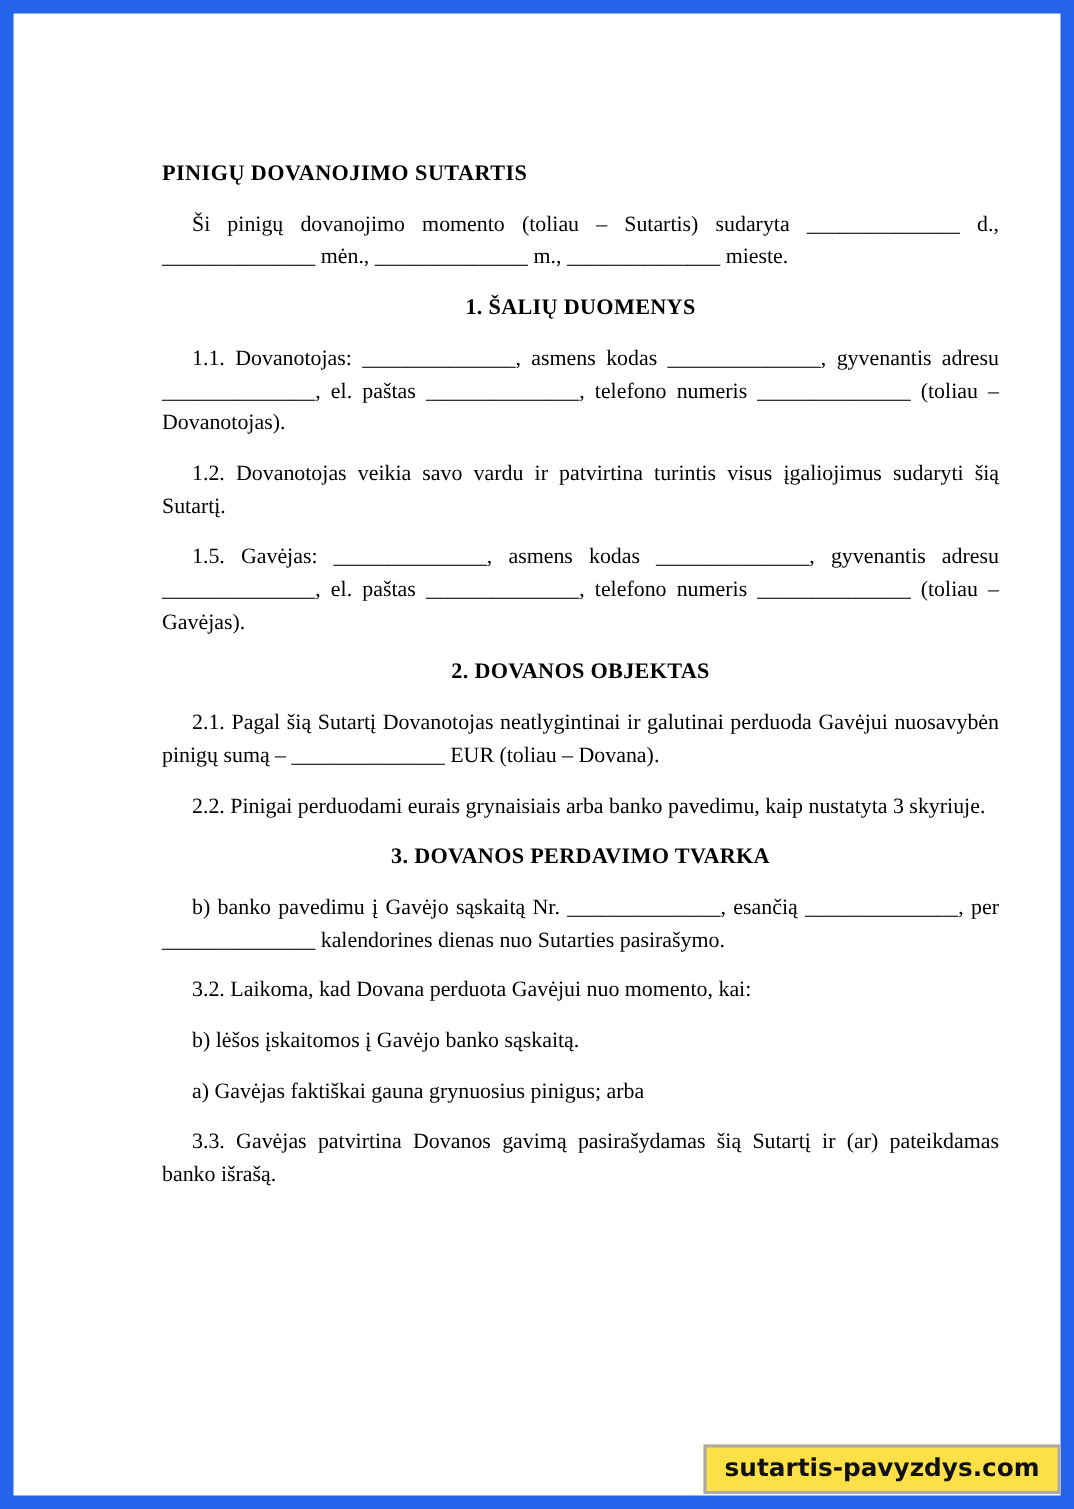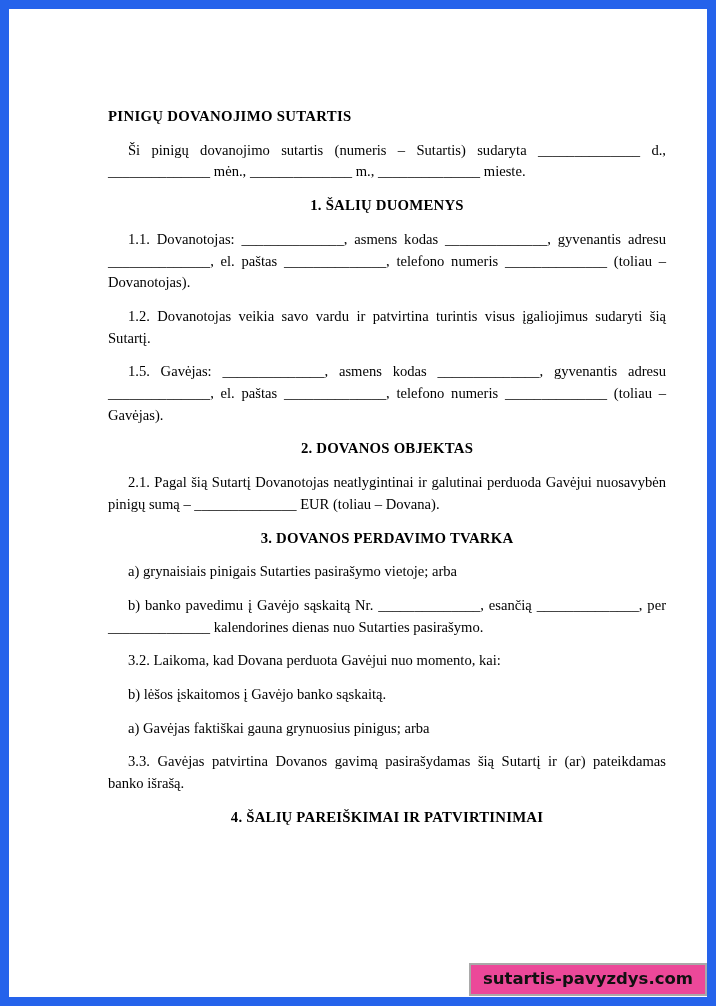--- a/index.html
+++ b/index.html
@@ -40,48 +40,47 @@
     letter-spacing: 0.2px;
   }
   .content p {
     margin: 12px 0;
     text-indent: 20px;
   }
   .badge {
     position: absolute;
     right: 0px;
     bottom: 1px;
-    background: #ec4899;
+    background: #fde047;
     border: 2px solid #a9a9a9;
     padding: 4px 12px 5px 12px;
     font-family: "DejaVu Sans", "Liberation Sans", sans-serif;
     font-weight: bold;
     font-size: 16.5px;
     color: #111111;
     line-height: 1.2;
     cursor: pointer;
   }
 </style>
 </head>
 <body>
 
 <div class="page">
   <div class="content">
     <h1>PINIGŲ DOVANOJIMO SUTARTIS</h1>
-    <p>Ši pinigų dovanojimo sutartis (numeris – Sutartis) sudaryta ______________ d., ______________ mėn., ______________ m., ______________ mieste.</p>
+    <p>Ši pinigų dovanojimo momento (toliau – Sutartis) sudaryta ______________ d., ______________ mėn., ______________ m., ______________ mieste.</p>
     <h2>1. ŠALIŲ DUOMENYS</h2>
     <p>1.1. Dovanotojas: ______________, asmens kodas ______________, gyvenantis adresu ______________, el. paštas ______________, telefono numeris ______________ (toliau – Dovanotojas).</p>
     <p>1.2. Dovanotojas veikia savo vardu ir patvirtina turintis visus įgaliojimus sudaryti šią Sutartį.</p>
     <p>1.5. Gavėjas: ______________, asmens kodas ______________, gyvenantis adresu ______________, el. paštas ______________, telefono numeris ______________ (toliau – Gavėjas).</p>
     <h2>2. DOVANOS OBJEKTAS</h2>
     <p>2.1. Pagal šią Sutartį Dovanotojas neatlygintinai ir galutinai perduoda Gavėjui nuosavybėn pinigų sumą – ______________ EUR (toliau – Dovana).</p>
+    <p>2.2. Pinigai perduodami eurais grynaisiais arba banko pavedimu, kaip nustatyta 3 skyriuje.</p>
     <h2>3. DOVANOS PERDAVIMO TVARKA</h2>
-    <p>a) grynaisiais pinigais Sutarties pasirašymo vietoje; arba</p>
     <p>b) banko pavedimu į Gavėjo sąskaitą Nr. ______________, esančią ______________, per ______________ kalendorines dienas nuo Sutarties pasirašymo.</p>
     <p>3.2. Laikoma, kad Dovana perduota Gavėjui nuo momento, kai:</p>
     <p>b) lėšos įskaitomos į Gavėjo banko sąskaitą.</p>
     <p>a) Gavėjas faktiškai gauna grynuosius pinigus; arba</p>
     <p>3.3. Gavėjas patvirtina Dovanos gavimą pasirašydamas šią Sutartį ir (ar) pateikdamas banko išrašą.</p>
-    <h2>4. ŠALIŲ PAREIŠKIMAI IR PATVIRTINIMAI</h2>
   </div>
 
   <div class="badge">sutartis-pavyzdys.com</div>
 </div>
 
 </body></html>

